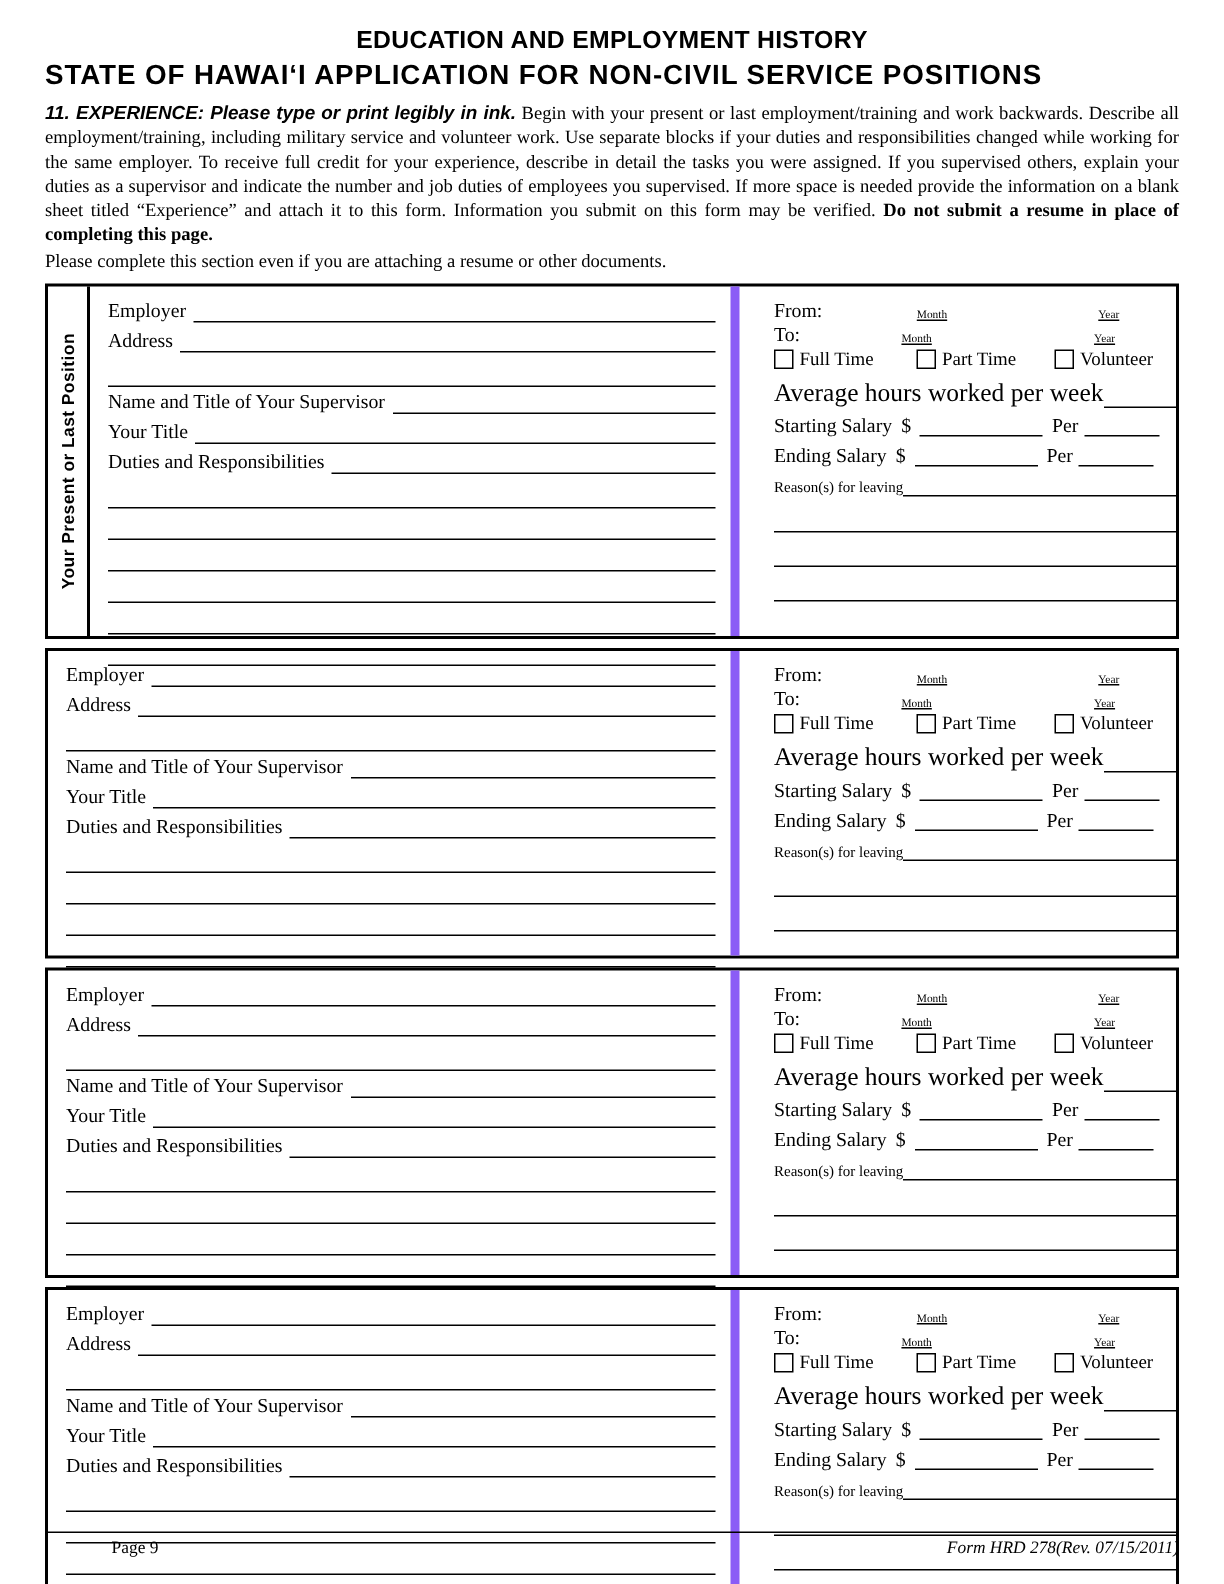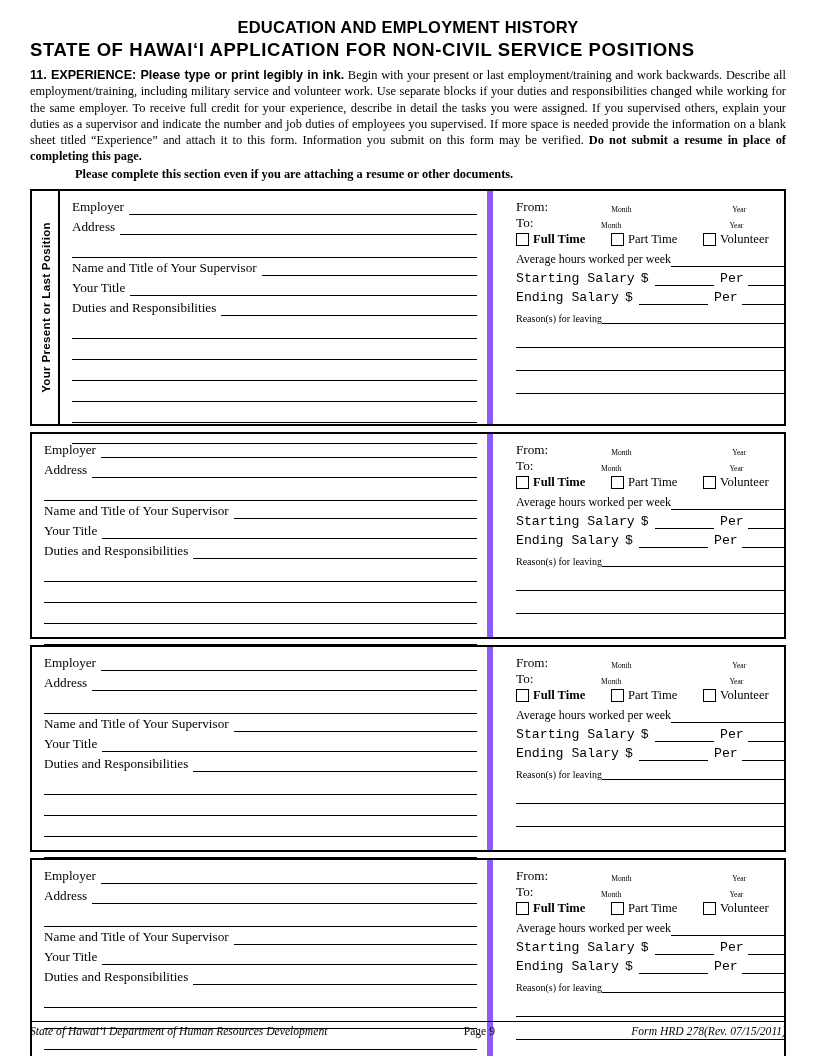--- a/index.html
+++ b/index.html
@@ -41,27 +41,27 @@
   .intro {
     font-size: 12.4px;
     line-height: 1.31;
     text-align: justify;
     margin: 0 0 7px 0;
   }
   .intro .lead {
     font-family: "Liberation Sans", sans-serif;
     font-weight: bold;
     font-size: 12.6px;
+    font-style: italic;
   }
   .intro b { font-weight: bold; }
   .intro .lastline {
     display: block;
-    font-weight: bold;
+    font-weight: normal;
     margin-top: 1px;
-    margin-left: 45px;
   }
 
   
   .block {
     border: 2px solid #000;
     box-sizing: border-box;
     display: flex;
     margin-bottom: 6px;
     position: relative;
   }
@@ -122,21 +122,21 @@
   }
   .blankline.tall { height: 20px; }
 
   
   .fromrow, .torow {
     display: flex;
     align-items: flex-end;
     font-size: 13.2px;
     white-space: nowrap;
   }
-  .my-wrap { flex: 1 1 auto; position: relative; }
+  .my-wrap { flex: 1 1 auto; position: relative; text-decoration: underline; }
   .my-rule { border-bottom: 1px solid #000; height: 14px; }
   .my-cap {
     display: flex;
     font-size: 7.6px;
     height: 10px;
     line-height: 10px;
   }
   .my-cap .m { width: 62%; text-align: center; }
   .my-cap .y { width: 38%; text-align: center; }
 
@@ -148,37 +148,36 @@
   }
   .chk {
     width: 11px;
     height: 11px;
     border: 1px solid #000;
     display: inline-block;
     margin-right: 4px;
     flex: 0 0 11px;
   }
   .checkitem { display: flex; align-items: center; }
-  .checkitem.ft { width: 95px; font-weight: bold; }
+  .checkitem.ft { width: 95px; }
   .checkitem.pt { width: 92px; }
 
   .avg {
     display: flex;
     align-items: flex-end;
-    font-size: 12px;
+    font-size: 17px;
     margin-bottom: 4px;
     white-space: nowrap;
   }
   .salrow {
     display: flex;
-    align-items: flex-end;
+    align-items: flex-start;
     font-size: 13.2px;
     margin-bottom: 4px;
     white-space: nowrap;
-    font-family: Liberation Mono, monospace;
   }
   .salrow .dollar { padding: 0 0 0 6px; }
   .salrow .amt {
     width: 82px;
     border-bottom: 1px solid #000;
     height: 14px;
     margin: 0 6px;
   }
   .salrow .per { padding-right: 4px; }
   .salrow .perline {
@@ -579,18 +578,17 @@
       <div class="reason">
         <span class="lbl">Reason(s) for leaving</span>
         <span class="rule"></span>
       </div>
       <div class="blankline tall"></div>
       <div class="blankline tall"></div>
     </div>
   </div>
 
   <div class="footer">
-    <div class="f-left">State of Hawaiʻi Department of Human Resources Development</div>
     <div class="f-mid">Page 9</div>
     <div class="f-right">Form HRD 278(Rev. 07/15/2011)</div>
   </div>
 
 </div>
 
 </body></html>

